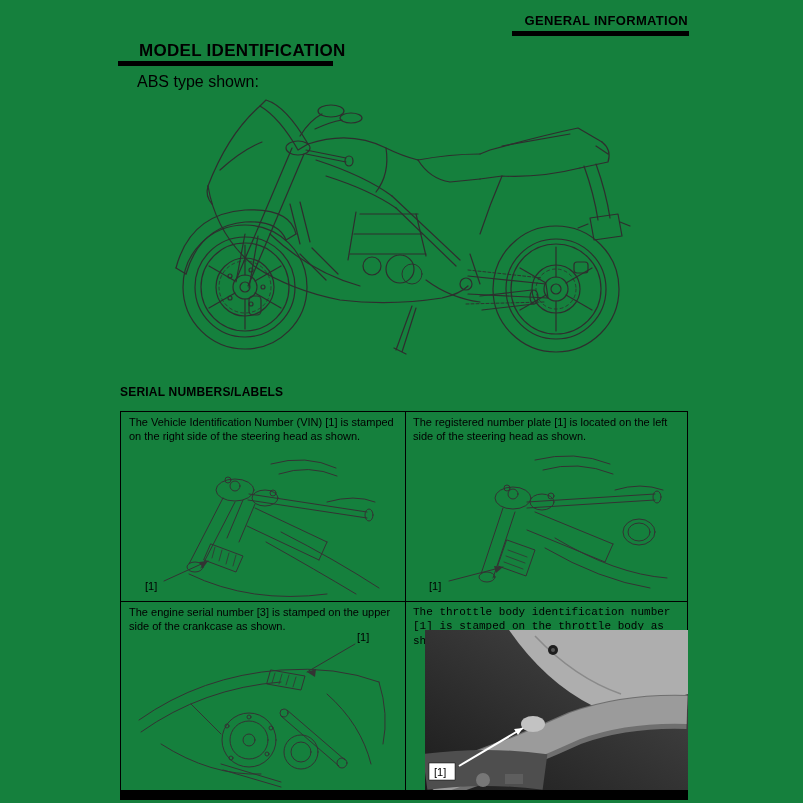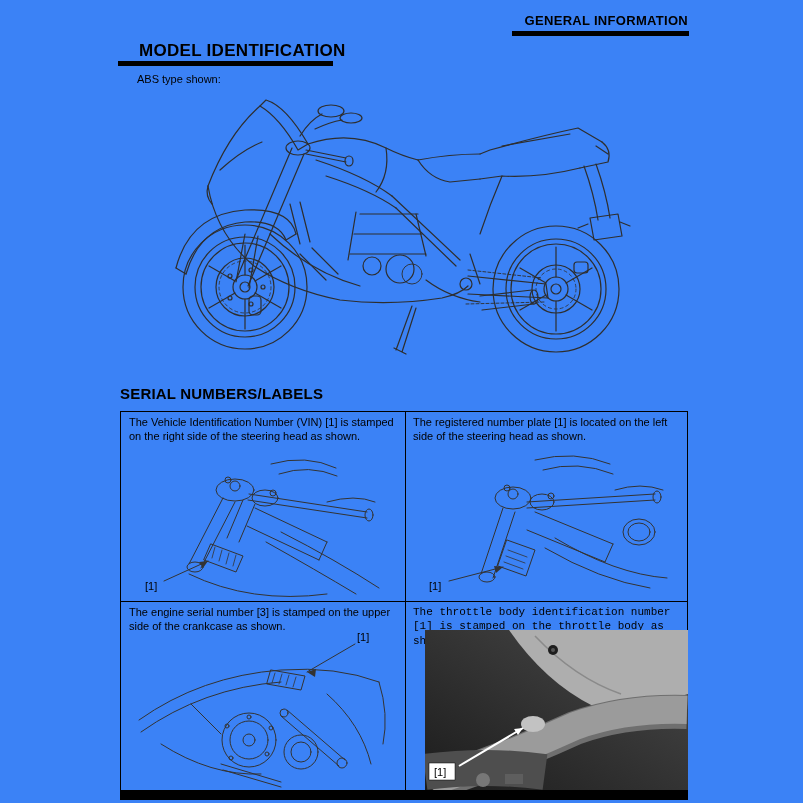--- a/index.html
+++ b/index.html
@@ -1,43 +1,43 @@
 <!DOCTYPE html>
 <html><head>
 <meta charset="utf-8">
 <style>
   * { box-sizing: border-box; margin: 0; padding: 0; }
   html, body { background: #ffffff; }
   .page {
     position: relative; width: 803px; height: 803px;
-    background: #3b82f6; color: #000;
+    background: #15803d; color: #000;
     font-family: "Liberation Sans", sans-serif;
     overflow: hidden;
   }
   .header-title {
     position: absolute; top: 13px; right: 115px;
     font-size: 13px; font-weight: bold; letter-spacing: .3px;
   }
   .header-rule {
     position: absolute; top: 31px; left: 512px; width: 177px; height: 5px;
     background: #000;
   }
   .page-title {
     position: absolute; top: 41px; left: 119px;
     font-size: 17px; font-weight: bold; letter-spacing: .3px; margin-left: 20px;
   }
   .title-rule {
     position: absolute; top: 61px; left: 118px; width: 215px; height: 5px;
     background: #000;
   }
-  .abs-note { position: absolute; top: 73px; left: 137px; font-size: 11px; }
+  .abs-note { position: absolute; top: 73px; left: 137px; font-size: 16px; }
   .moto-svg { position: absolute; left: 150px; top: 84px; width: 520px; height: 292px; }
   .section-title {
     position: absolute; top: 385px; left: 120px;
-    font-size: 15px; font-weight: bold; letter-spacing: .2px;
+    font-size: 12px; font-weight: bold; letter-spacing: .2px;
   }
   .grid {
     position: absolute; left: 120px; top: 411px; width: 568px; height: 380px;
     border: 1px solid #000;
   }
   .vdiv { position: absolute; left: 284px; top: 0; width: 1px; height: 100%; background: #000; }
   .hdiv { position: absolute; left: 0; top: 189px; width: 100%; height: 1px; background: #000; }
   .cell-text {
     position: absolute; width: 272px;
     font-size: 11px; line-height: 1.3;

